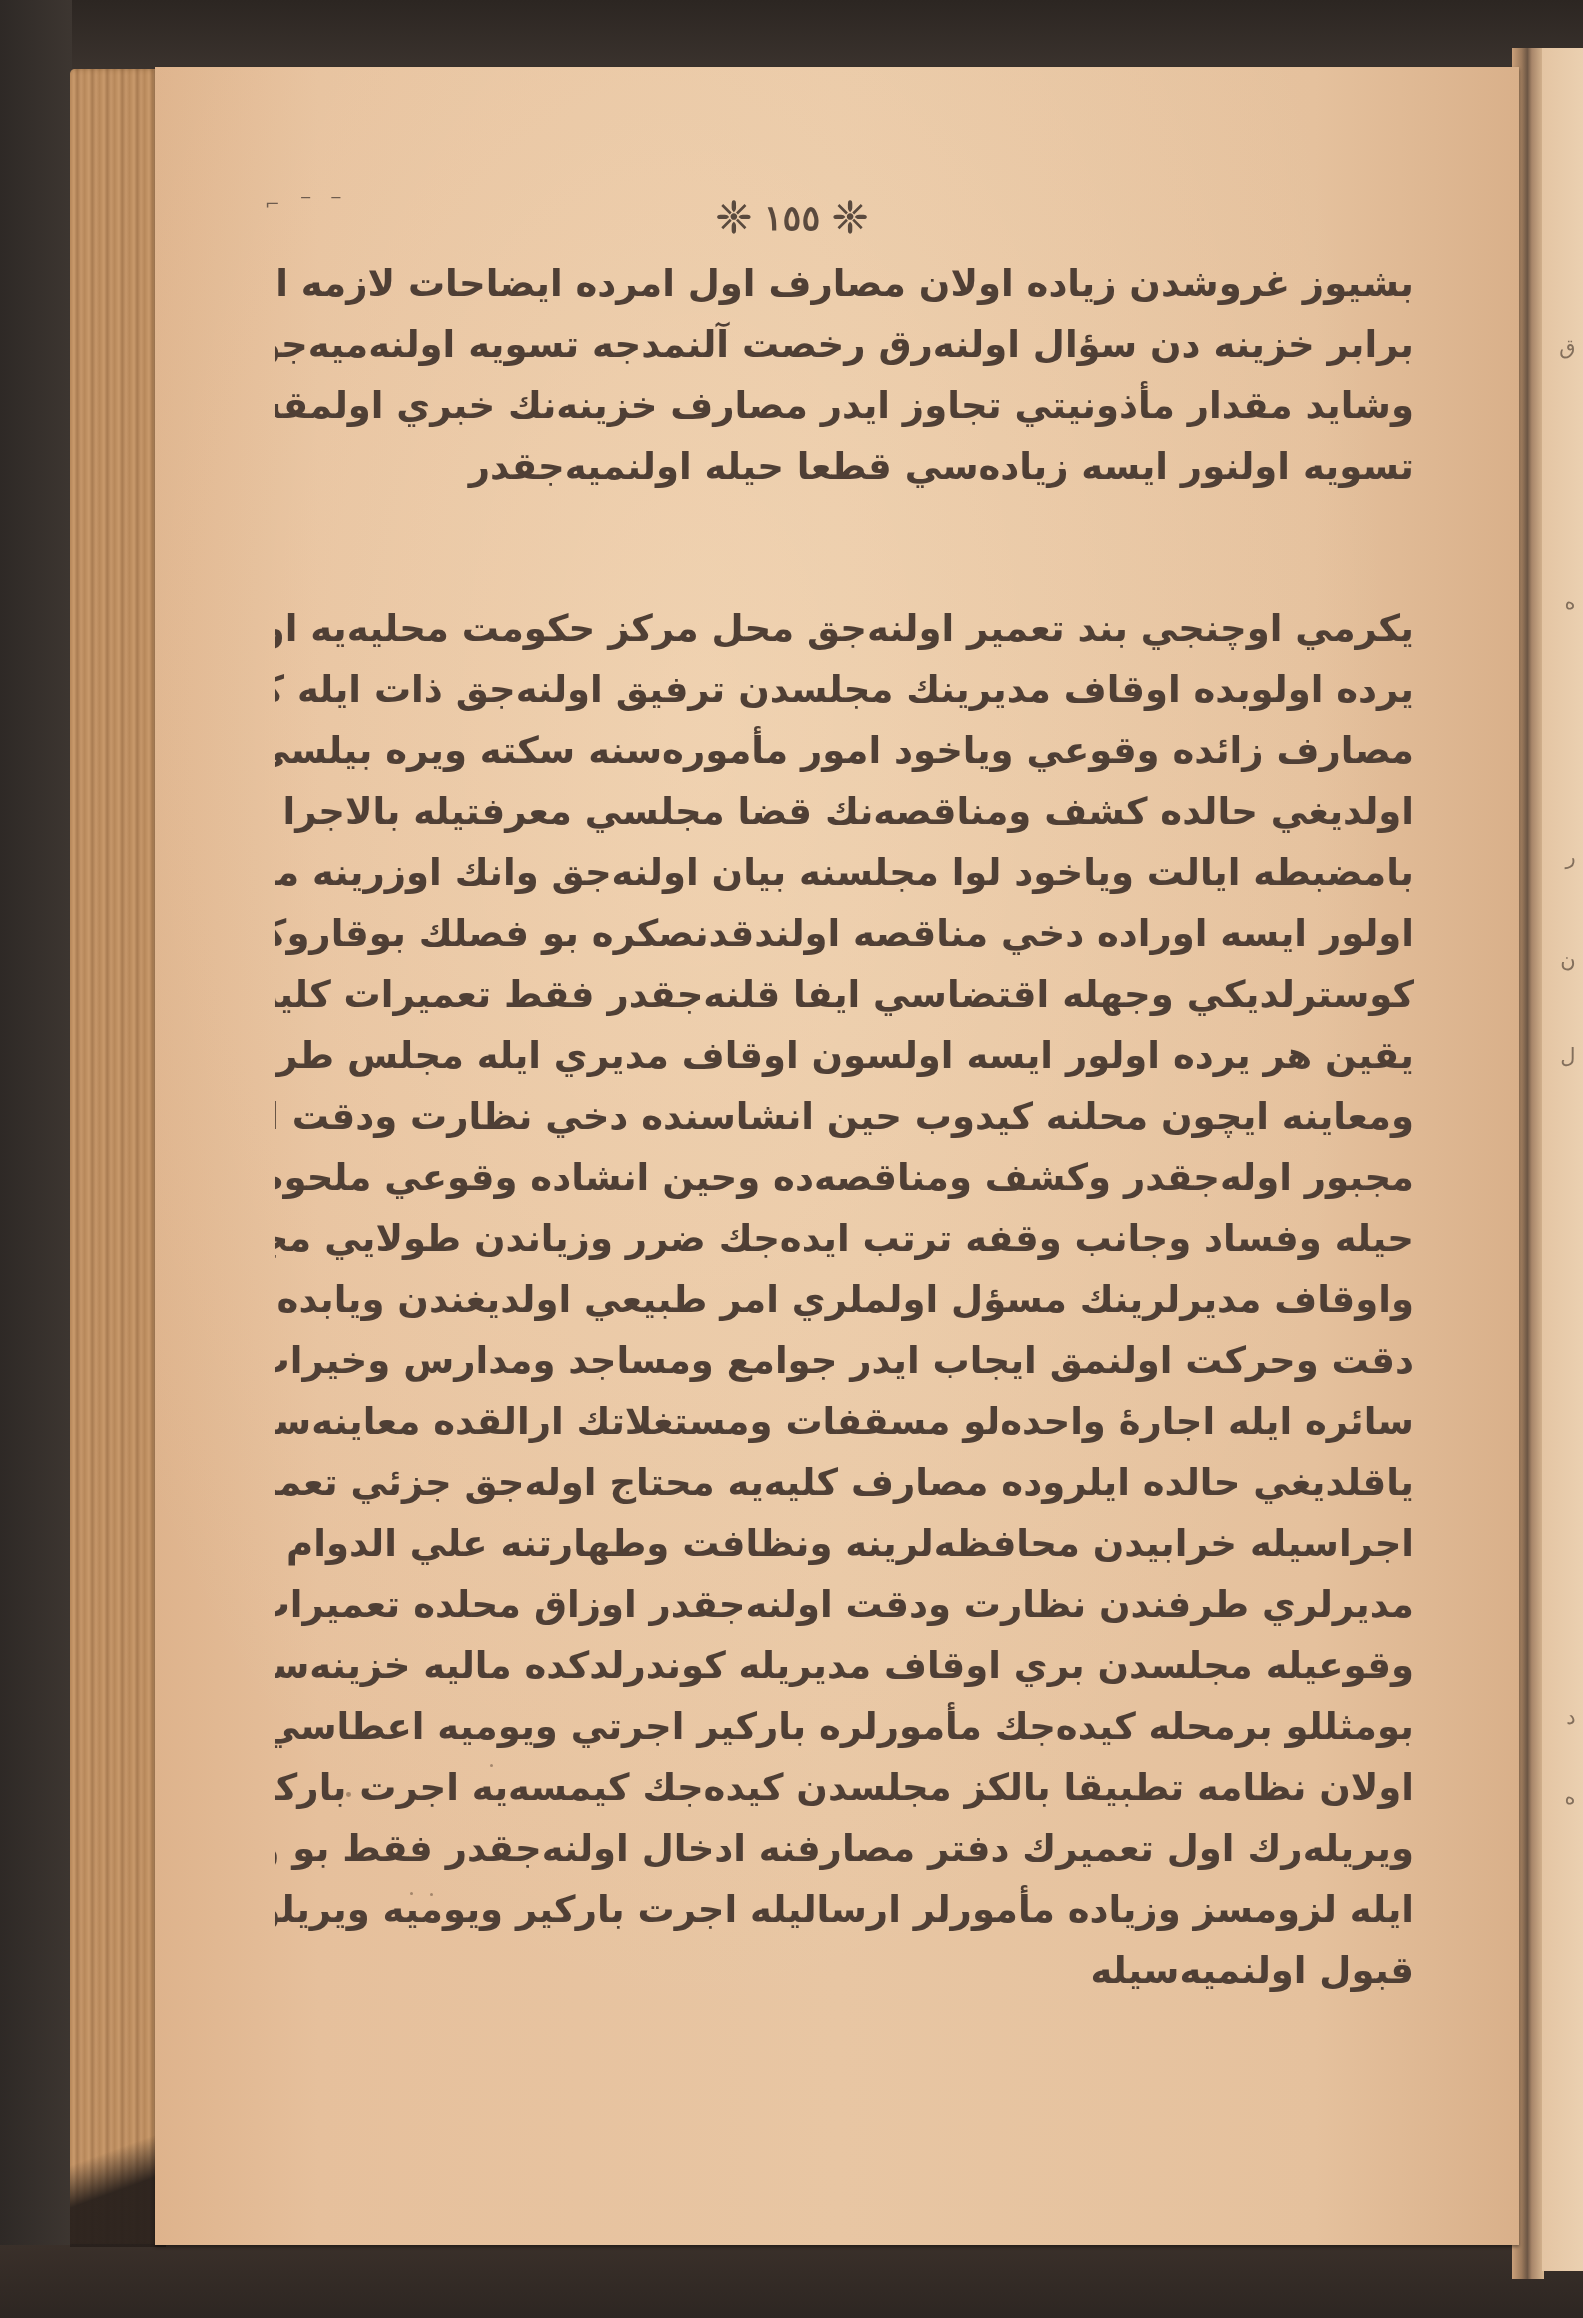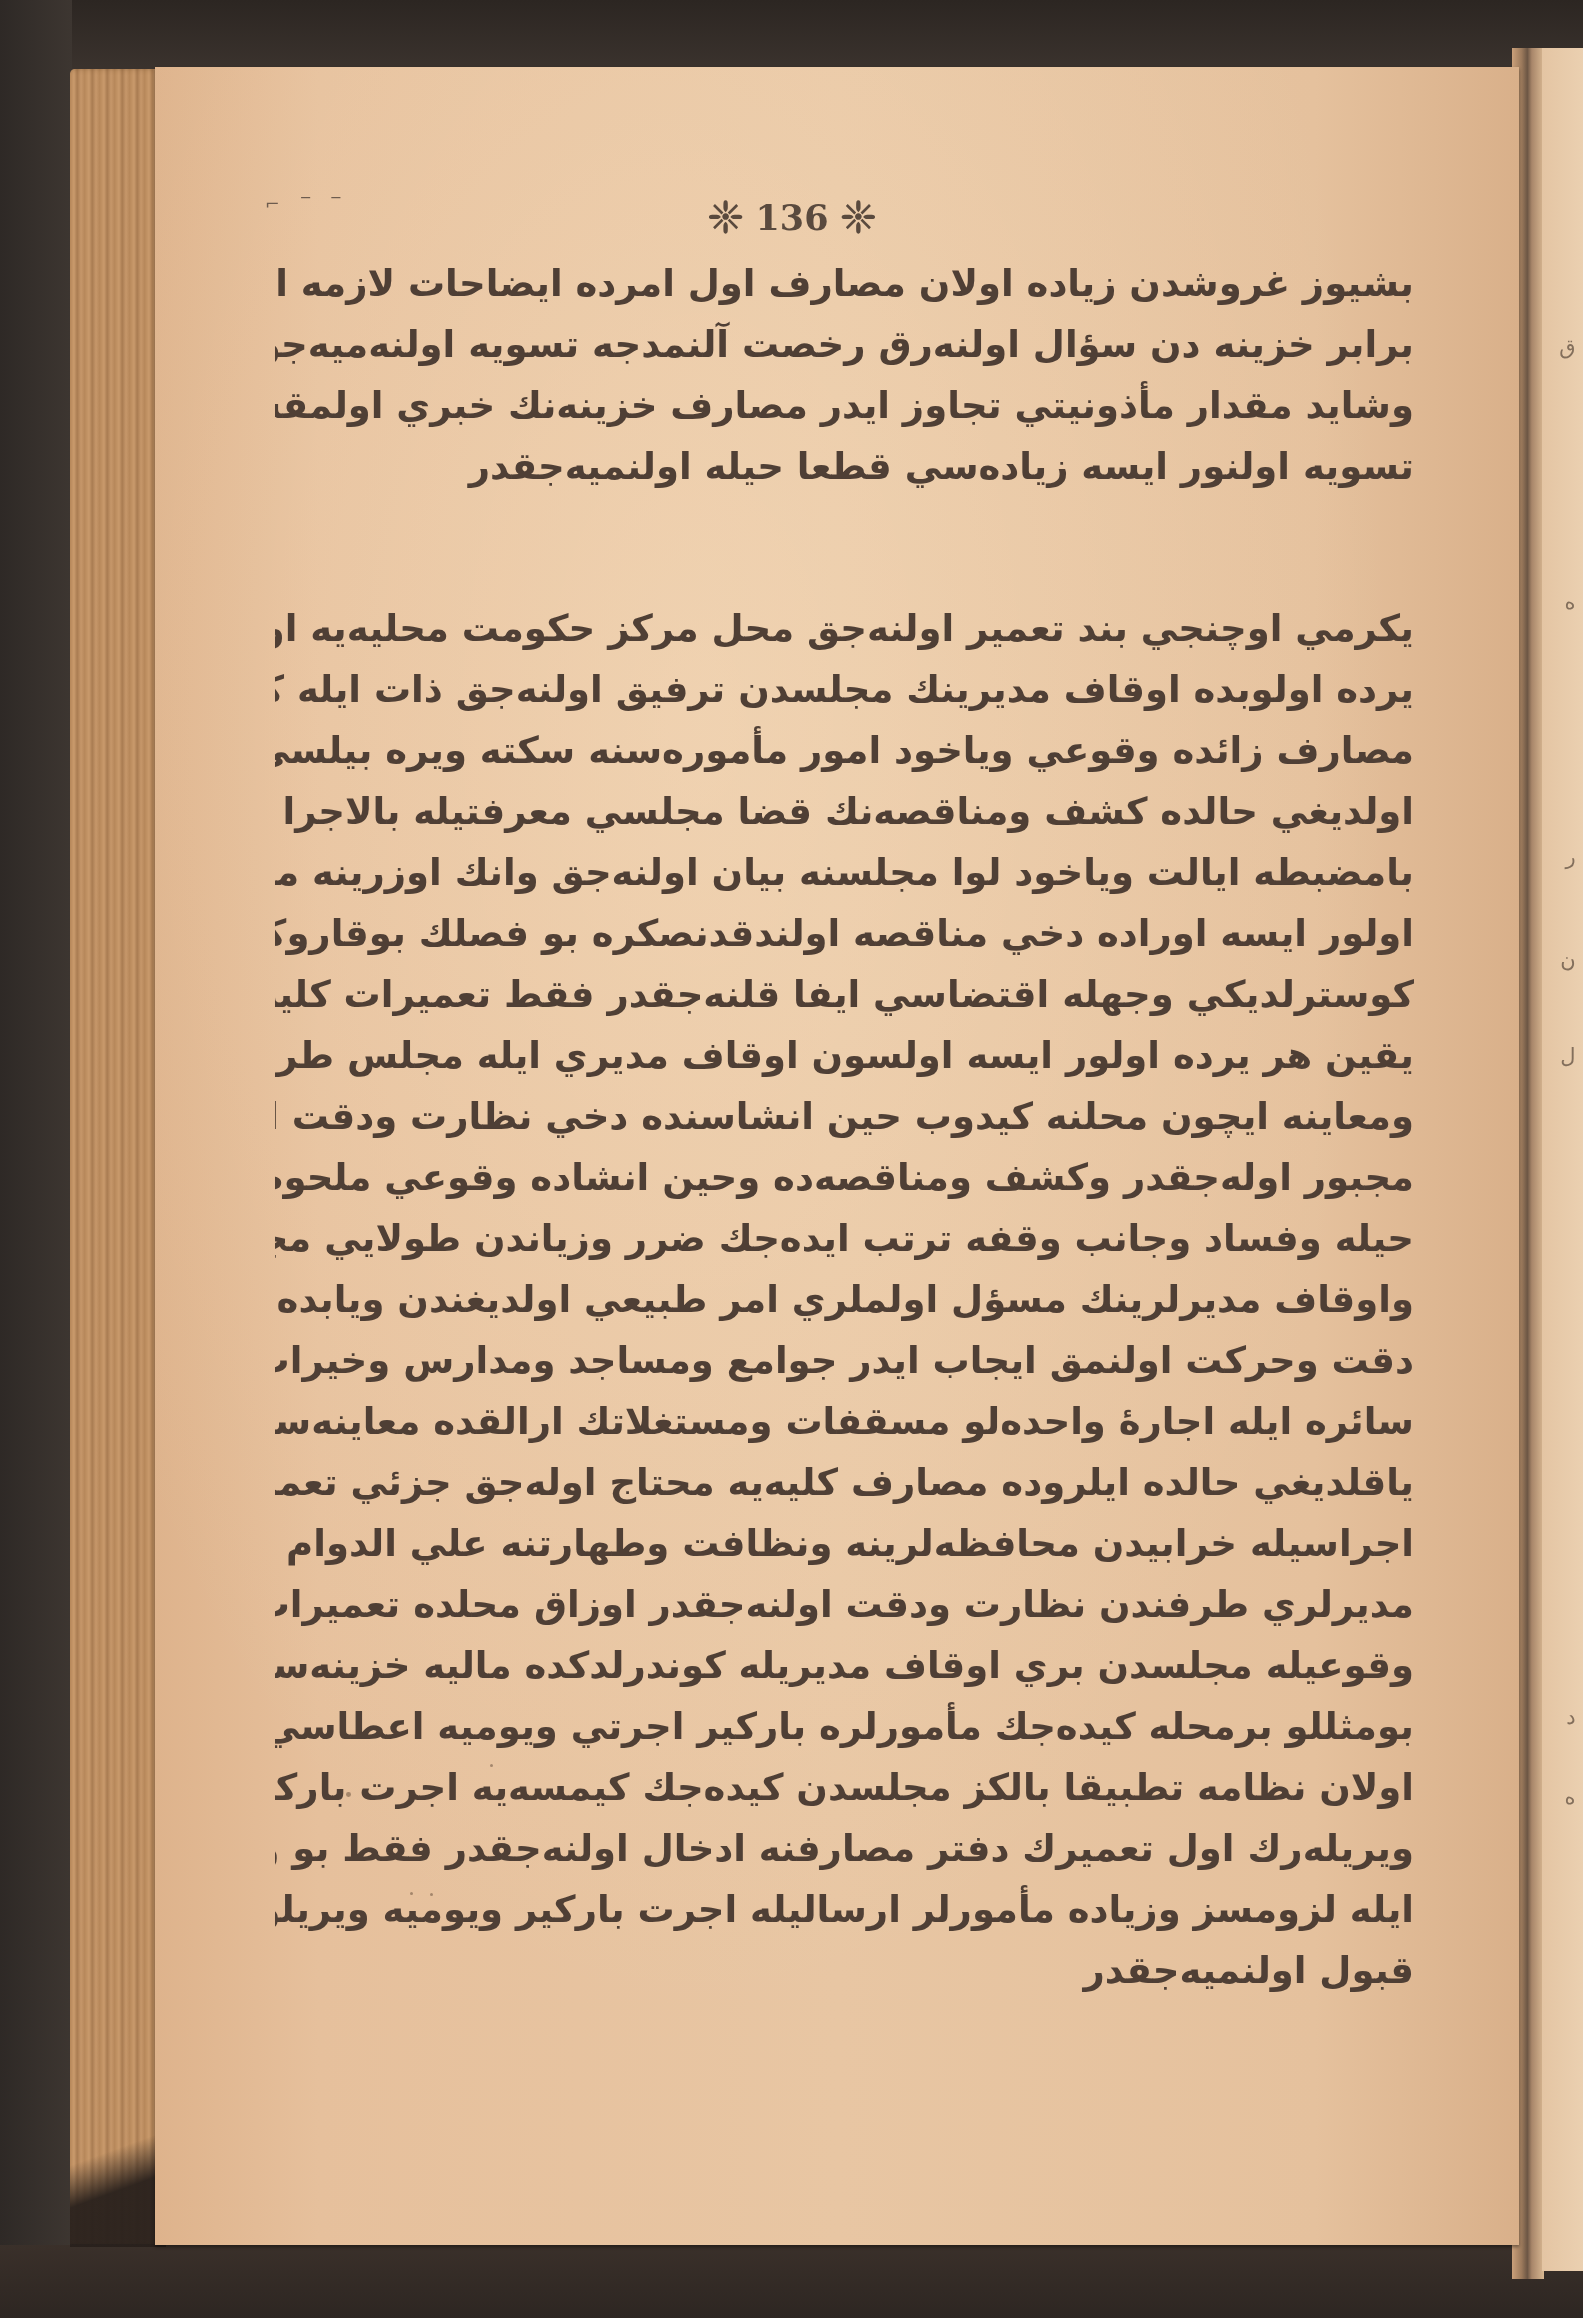--- a/index.html
+++ b/index.html
@@ -138,21 +138,21 @@
   <span class="speck" style="left:335px;top:1697px;width:3.2px;height:3.2px"></span>
   <span class="speck" style="left:255px;top:1825px;width:3.2px;height:3.2px"></span>
   <span class="speck" style="left:275px;top:1826px;width:3.2px;height:3.2px"></span>
 </div>
 
 <div class="stray-marks">⌐ ‾ ‾</div>
 
 <div class="page-header">
   <span class="page-number-wrap">
     <span class="ornament">❈</span>
-    <span class="page-number">136</span>
+    <span class="page-number">١٥٥</span>
     <span class="ornament">❈</span>
   </span>
 </div>
 
 <div class="text-block para-1">
   <span class="line">بشيوز غروشدن زياده اولان مصارف اول امرده ايضاحات لازمه ايله</span>
   <span class="line">برابر خزينه دن سؤال اولنه‌رق رخصت آلنمدجه تسويه اولنه‌ميه‌جق</span>
   <span class="line">وشايد مقدار مأذونيتي تجاوز ايدر مصارف خزينه‌نك خبري اولمقسزين</span>
   <span class="line last">تسويه اولنور ايسه زياده‌سي قطعا حيله اولنميه‌جقدر</span>
 </div>
@@ -173,15 +173,15 @@
   <span class="line">دقت وحركت اولنمق ايجاب ايدر جوامع ومساجد ومدارس وخيرات</span>
   <span class="line">سائره ايله اجاره‌ٔ واحده‌لو مسقفات ومستغلاتك ارالقده معاينه‌سيله بوتلرك</span>
   <span class="line">ياقلديغي حالده ايلروده مصارف كليه‌يه محتاج اوله‌جق جزئي تعميراتنك</span>
   <span class="line">اجراسيله خرابيدن محافظه‌لرينه ونظافت وطهارتنه علي الدوام اوقاف</span>
   <span class="line">مديرلري طرفندن نظارت ودقت اولنه‌جقدر اوزاق محلده تعميرات جسيمه</span>
   <span class="line">وقوعيله مجلسدن بري اوقاف مديريله كوندرلدكده ماليه خزينه‌سي طرفندن</span>
   <span class="line">بومثللو برمحله كيده‌جك مأمورلره باركير اجرتي ويوميه اعطاسي حقنده جاري</span>
   <span class="line">اولان نظامه تطبيقا بالكز مجلسدن كيده‌جك كيمسه‌يه اجرت باركير ويوميه</span>
   <span class="line">ويريله‌رك اول تعميرك دفتر مصارفنه ادخال اولنه‌جقدر فقط بو وسيله</span>
   <span class="line">ايله لزومسز وزياده مأمورلر ارساليله اجرت باركير ويوميه ويريلور ايسه</span>
-  <span class="line last">قبول اولنميه‌جقدر</span>
+  <span class="line last">قبول اولنميه‌سيله</span>
 </div>
 
 
 </body></html>

